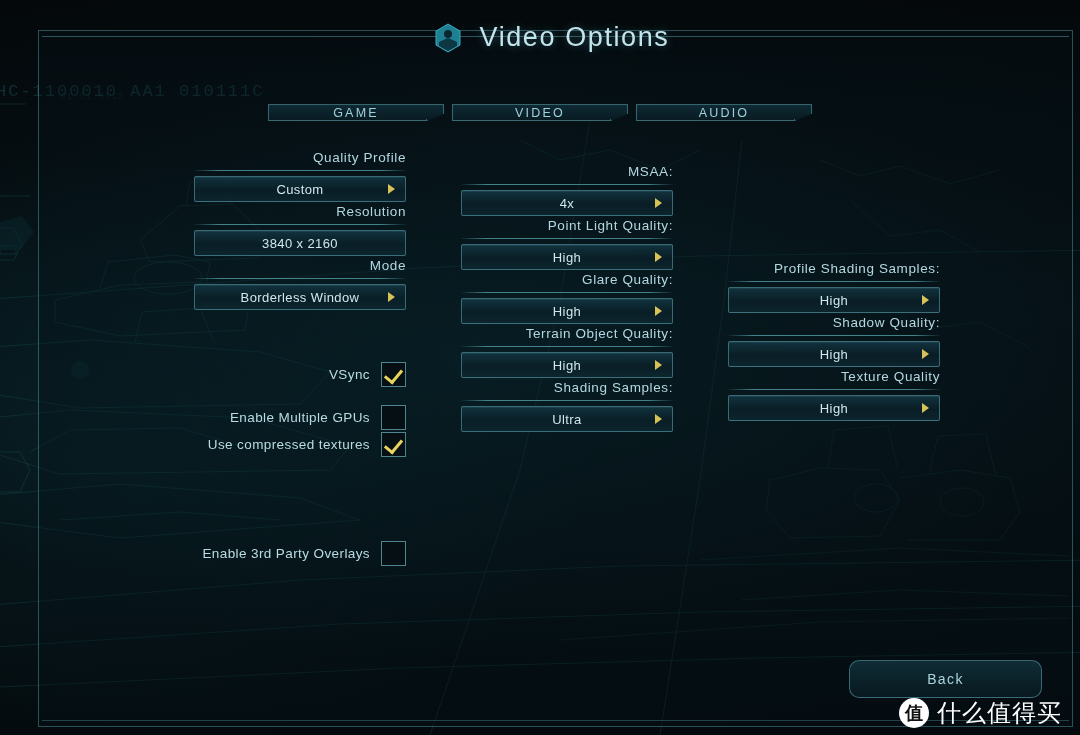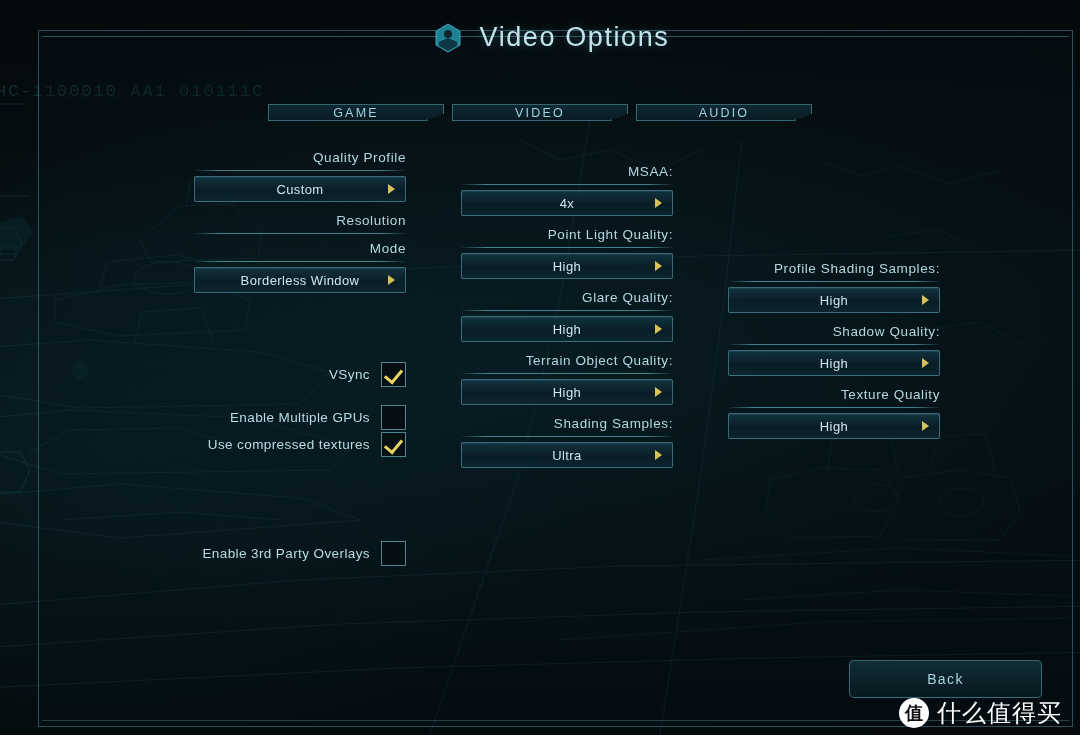--- a/index.html
+++ b/index.html
@@ -86,21 +86,21 @@
   .opt-label {
     text-align:right; color:#b3d7e0; font-size:13.5px;
     letter-spacing:.6px; line-height:20px; white-space:nowrap;
   }
   .divider {
     height:1px; margin:2px 0 5px 0;
     background:linear-gradient(90deg, rgba(80,170,180,.05) 0%, rgba(104,196,206,.62) 12%,
                rgba(104,196,206,.62) 88%, rgba(80,170,180,.05) 100%);
   }
   .dropdown {
-    position:relative; height:26px; margin-bottom:9px;
+    position:relative; height:26px; 
     border:1px solid rgba(86,150,164,.62); border-radius:2px;
     background:linear-gradient(180deg, rgba(18,52,63,.96) 0%, rgba(10,30,38,.96) 55%, rgba(13,38,46,.96) 100%);
     display:flex; align-items:center; justify-content:center;
     color:#cfe7ee; font-size:13px; letter-spacing:.4px;
     box-shadow:inset 0 1px 0 rgba(120,200,212,.10);
   }
   .dropdown .arrow {
     position:absolute; right:10px; top:50%; transform:translateY(-50%);
     width:0; height:0;
     border-left:7px solid #d6c257;
@@ -125,21 +125,21 @@
     position:absolute; left:6px; top:3px;
     width:8px; height:14px;
     border-right:3px solid #e8d45e; border-bottom:3px solid #e8d45e;
     transform:rotate(40deg);
   }
 
   
   #footer { position:absolute; bottom:37px; right:38px; display:flex; gap:10px; }
   .btn {
     width:193px; height:38px;
-    border:1px solid rgba(86,150,164,.62); border-radius:5px;
+    border:1px solid rgba(86,150,164,.62); border-radius:10px;
     background:linear-gradient(180deg, rgba(16,46,56,.95) 0%, rgba(9,26,33,.95) 100%);
     color:#a9d3dd; font-size:14px; letter-spacing:1.4px;
     display:flex; align-items:center; justify-content:center;
   }
 
   
   #watermark {
     position:absolute; right:18px; bottom:6px;
     display:flex; align-items:center; gap:8px;
   }
@@ -243,20 +243,24 @@
     <div class="divider"></div>
     <div class="dropdown">
       <span>Custom</span>
       <span class="arrow"></span>
     </div>
   </div>
 
   <div>
     <div class="opt-label">Resolution</div>
     <div class="divider"></div>
+    <div class="dropdown noarrow">
+      <span>3840 x 2160</span>
+
+    </div>
   </div>
 
   <div>
     <div class="opt-label">Mode</div>
     <div class="divider"></div>
     <div class="dropdown">
       <span>Borderless Window</span>
       <span class="arrow"></span>
     </div>
   </div>

